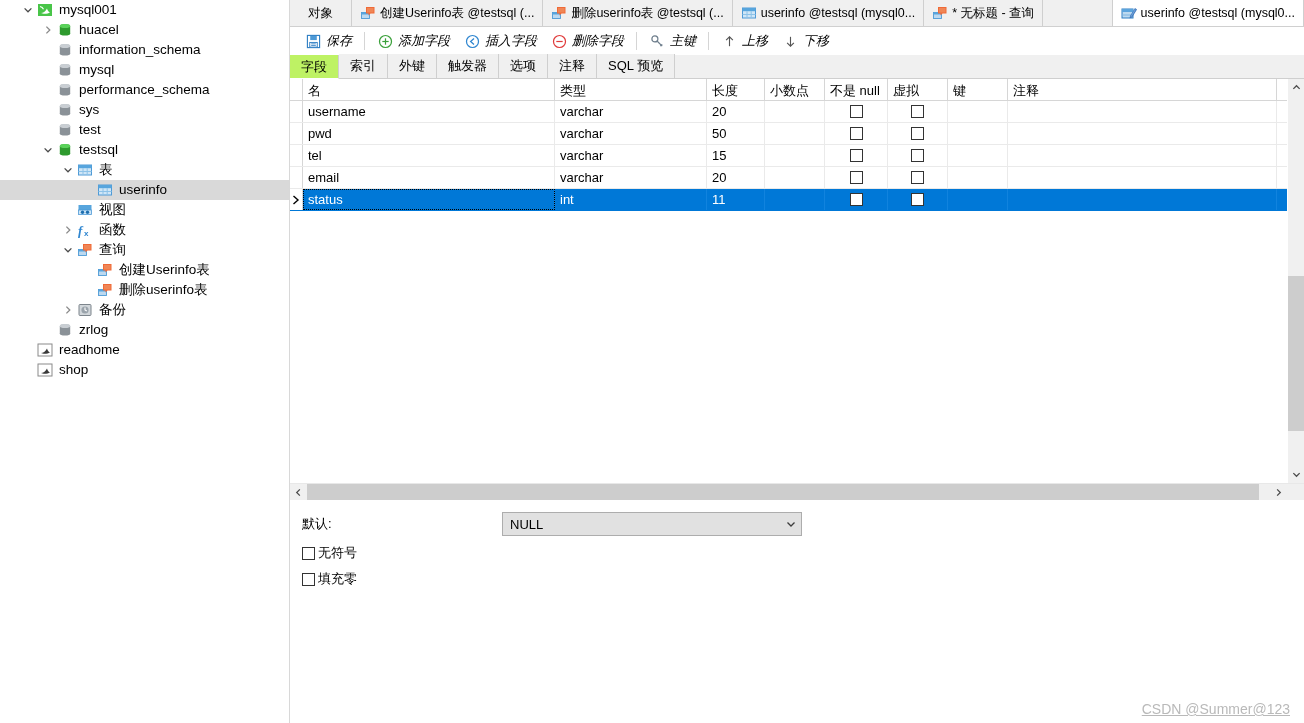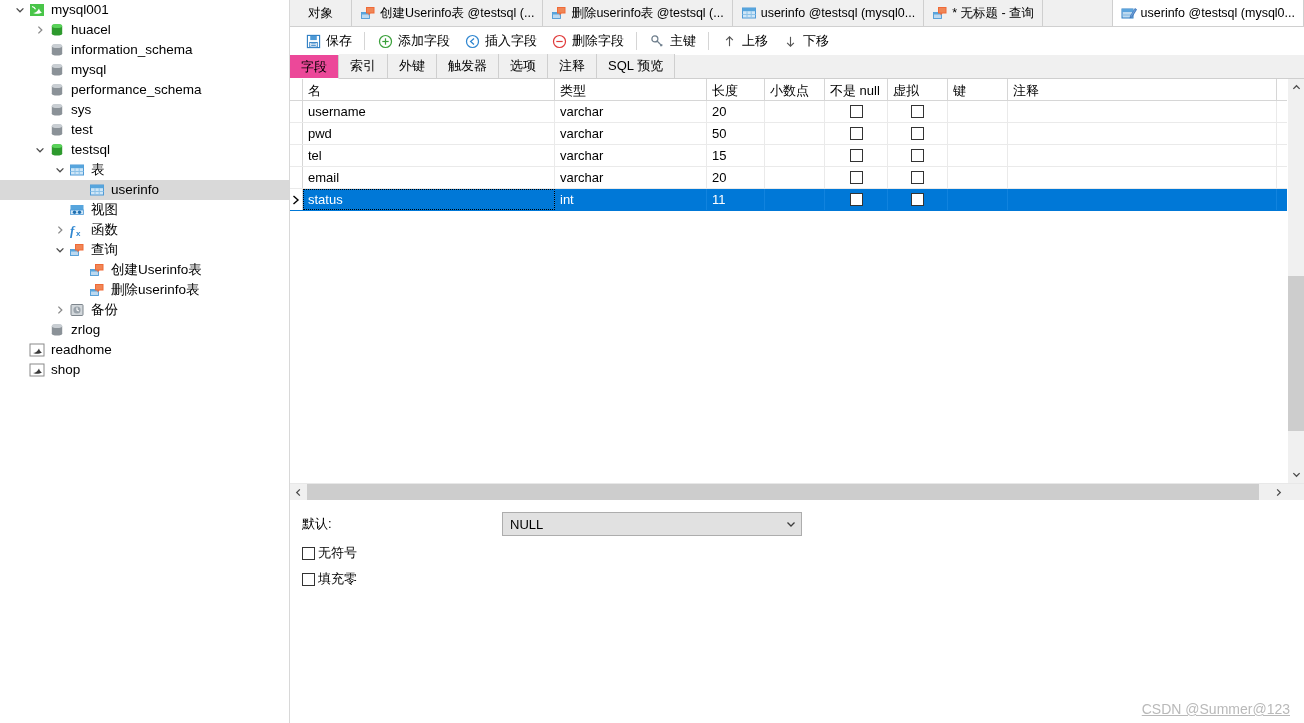--- a/index.html
+++ b/index.html
@@ -20,21 +20,21 @@
     width: 290px; height: 723px;
     background: #ffffff;
     border-right: 1px solid #d8d8d8;
     position: relative;
     overflow: hidden;
     padding-top: 0px;
   }
   .tree-row {
     display: flex; align-items: center;
     height: 20px;
-    padding-left: 8px;
+    padding-left: 16px;
     white-space: nowrap;
     cursor: default;
     font-size: 13.5px;
     text-align: right;
   }
   .tree-row.sel { background: #d9d9d9; }
   .twisty {
     width: 16px; min-width: 16px; height: 20px;
     display: flex; align-items: center; justify-content: center;
     color: #6a6a6a; font-size: 10px;
@@ -91,20 +91,21 @@
     background: #ffffff;
     display: flex; align-items: center;
     padding-left: 8px;
     font-size: 13px;
     border-bottom: none;
   }
   .tb-btn {
     display: flex; align-items: center; gap: 5px;
     padding: 2px 7px; height: 24px; cursor: default;
     white-space: nowrap;
+    font-style: italic;
   }
   .tb-sep { width: 1px; height: 18px; background: #d5d5d5; margin: 0 5px; }
   .tb-ico { width: 16px; height: 16px; display:flex; align-items:center; justify-content:center; }
 
   
   .subtabs {
     height: 24px; min-height: 24px;
     background: #f0f0f0;
     display: flex; align-items: flex-end;
     border-bottom: 1px solid #cfcfcf;
@@ -112,21 +113,21 @@
     font-size: 13px;
   }
   .subtab {
     padding: 0 11px; height: 24px;
     display: flex; align-items: center;
     border-right: 1px solid #cfcfcf;
     background: #f0f0f0; cursor: default;
     white-space: nowrap;
   }
   .subtab.active {
-    background: #ec4899;
+    background: #bef264;
     border-bottom: 1px solid #ffffff;
     margin-bottom: -1px;
     font-weight: normal;
   }
 
   
   .gridwrap {
     position: relative;
     height: 404px; min-height: 404px;
     background: #ffffff;

